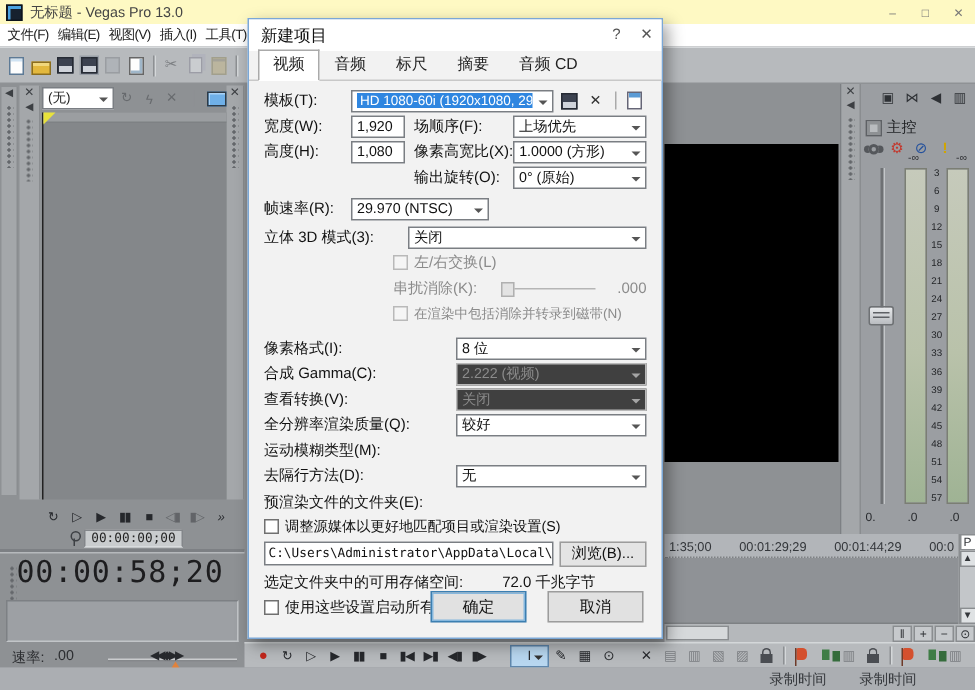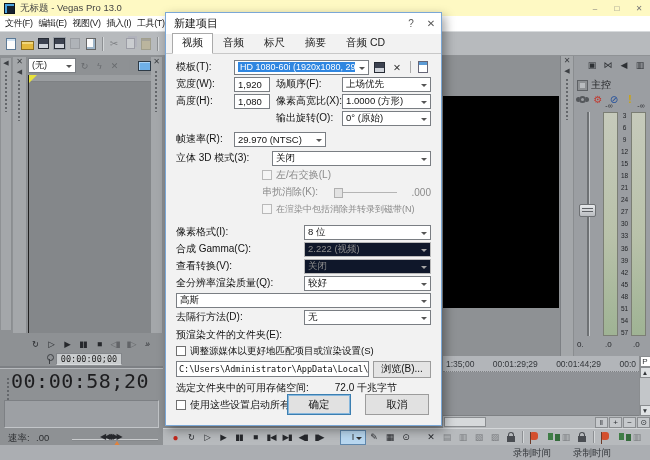--- a/index.html
+++ b/index.html
@@ -160,21 +160,21 @@
   .dbody{padding:5px 10px 0;font-size:10px;color:#111;}
   .drow{display:flex;align-items:center;height:16px;margin-bottom:1px;}
   .lbl{white-space:nowrap;}
   .w58{flex:0 0 58px;}.w72{flex:0 0 66px;}.w96{flex:0 0 96px;}.w128{flex:0 0 128px;}
   .ind{flex:0 0 86px;}
   .inp{height:15px;background:#fff;border:1px solid #7a7e83;font-size:9.5px;display:flex;align-items:center;padding:0 3px;}
   .inpW{flex:0 0 36px;margin-right:6px;}
   .cbo{height:15px;background:#fff;border:1px solid #7a7e83;font-size:9.5px;display:flex;align-items:center;
        padding:0 13px 0 3px;position:relative;flex:1 1 auto;min-width:0;white-space:nowrap;overflow:hidden;}
   .cbo:after{content:'';position:absolute;right:3px;top:6px;border:3px solid transparent;border-top-color:#555;}
-  .cbo.disd{background:#0f172a;border-color:#b9b9b9;color:#8b8b8b;}
+  .cbo.disd{background:#404040;border-color:#b9b9b9;color:#8b8b8b;}
   .cbo.disd:after{border-top-color:#a5a5a5;}
   .cboN{flex:0 0 92px;}
   .selval{background:#2f86e0;color:#fff;padding:0 2px;white-space:nowrap;overflow:hidden;font-size:9px;}
   .tplico{width:16px;height:15px;display:flex;align-items:center;justify-content:center;margin-left:2px;}
   .tplico i{font-style:normal;font-size:9.5px;color:#333;display:block;}
   .tplico.sep{width:6px;}.tplico.sep i{width:1px;height:12px;background:#aaa;}
   .chk{flex:0 0 10px;width:10px;height:10px;background:#fff;border:1px solid #707070;margin-right:4px;}
   .dimtxt{color:#8b8b8b;}
   .chk.disd{border-color:#b9b9b9;background:#f5f5f5;}
   .slider{flex:1;height:1px;background:#b5b5b5;position:relative;margin:0 8px;}
@@ -665,23 +665,21 @@
             <span>关闭</span>
           </span>
       </div>
       <div class="drow">
         <span class="lbl w128">全分辨率渲染质量(Q):</span>
         <span class="cbo">
             <span>较好</span>
           </span>
       </div>
       <div class="drow">
-        <span class="cbo">
-            <span>高斯</span>
-          </span>
+        <span class="lbl w128">运动模糊类型(M):</span>
       </div>
       <div class="drow">
         <span class="lbl w128">去隔行方法(D):</span>
         <span class="cbo">
             <span>无</span>
           </span>
       </div>
       <div class="gap2"></div>
 
       <div class="drow" style="height:14px">

